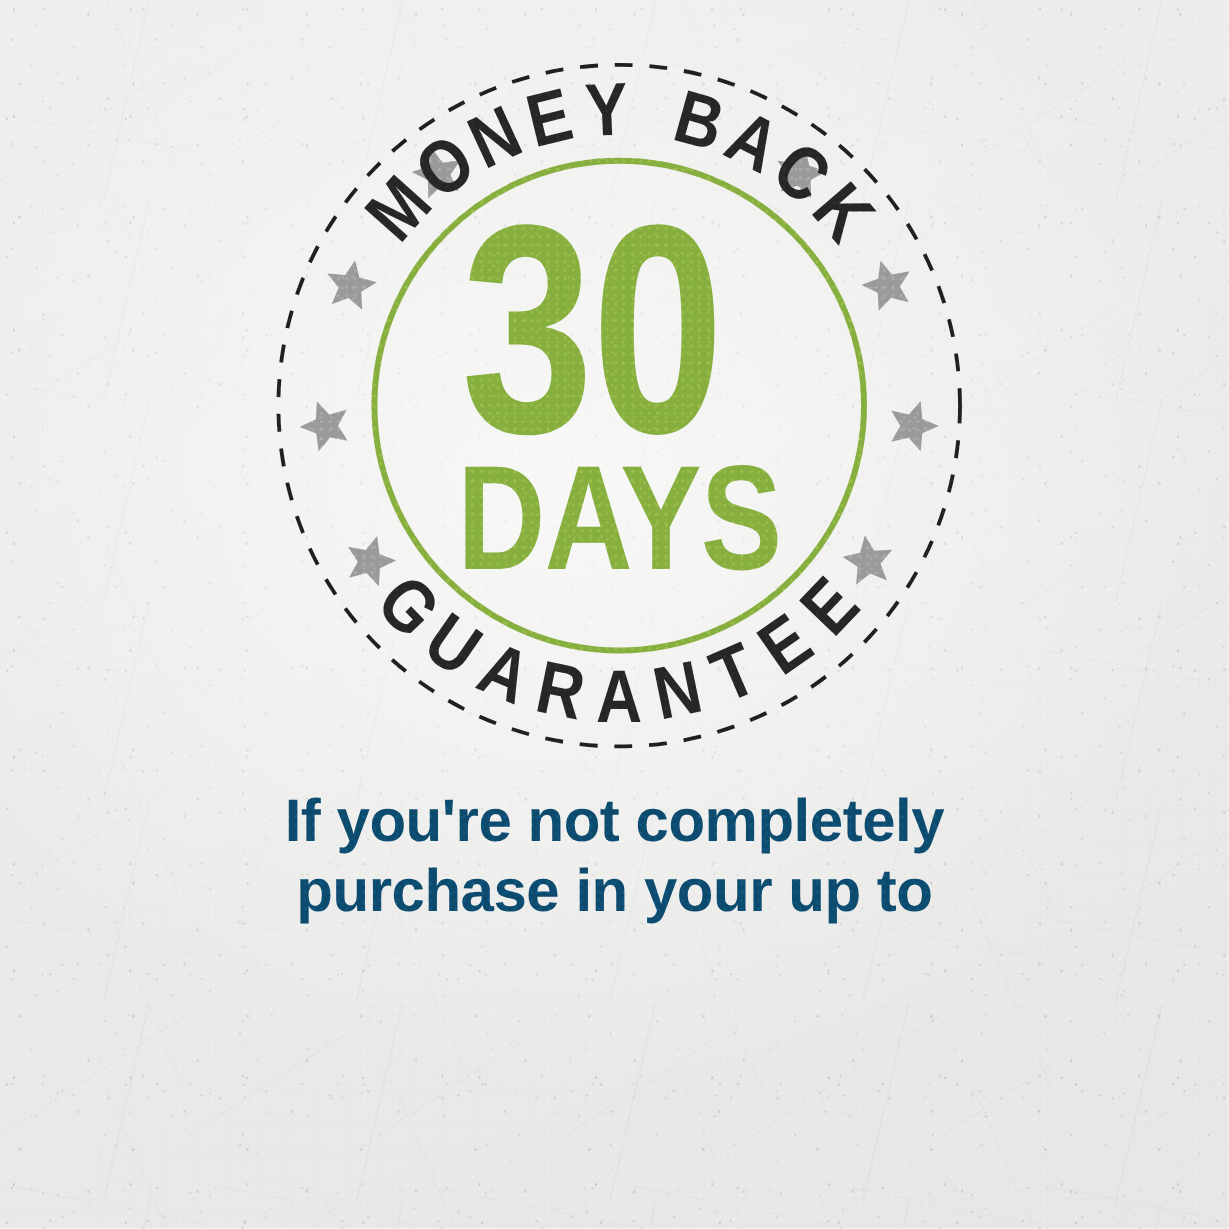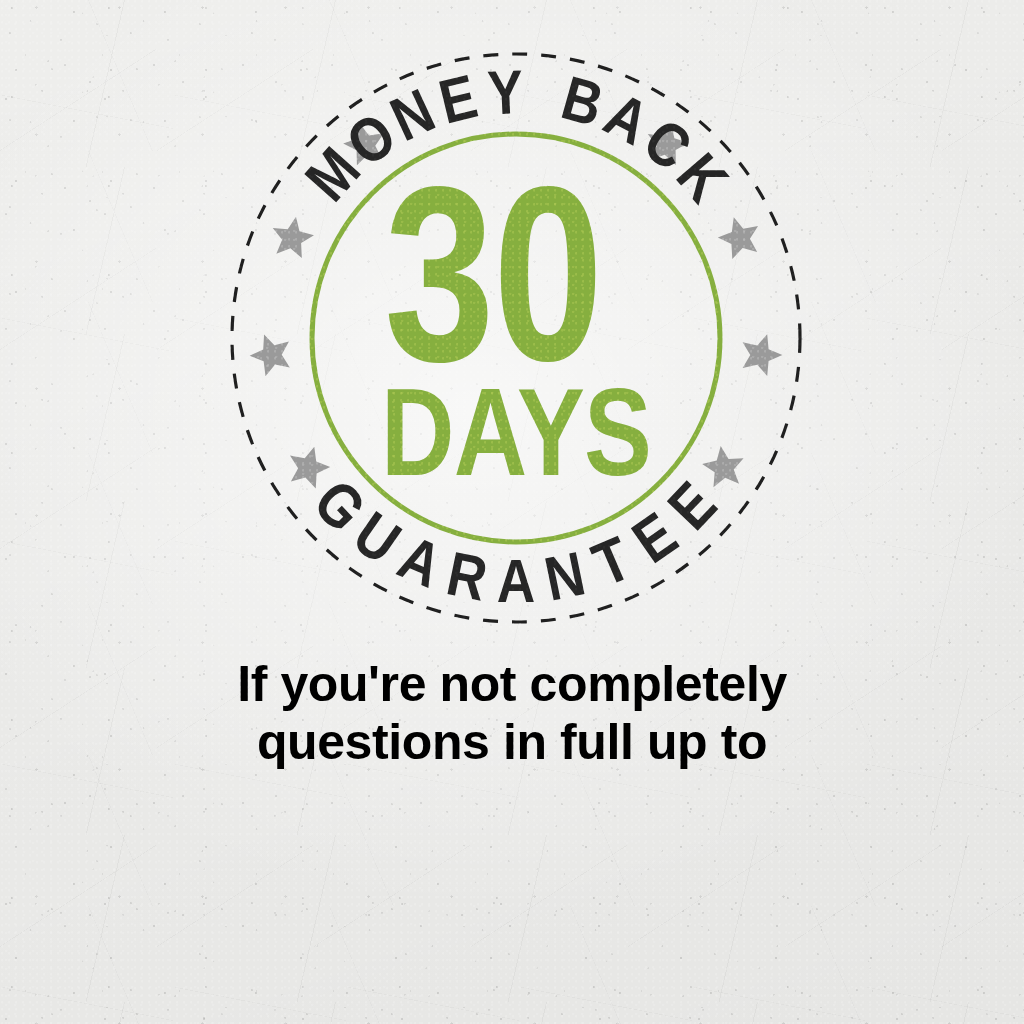--- a/index.html
+++ b/index.html
@@ -120,21 +120,21 @@
     margin-top: 4px;
   }
 
   
   #guarantee-copy {
     position: absolute;
     left: 0;
     top: 655px;
     width: 1024px;
     text-align: center;
-    color: #000000;
+    color: #0c4a6e;
   }
   #guarantee-copy .copy-line {
     display: block;
     font-family: "Liberation Sans", sans-serif;
     font-weight: bold;
     font-size: 50px;
     line-height: 58px;
     letter-spacing: -.4px;
     white-space: nowrap;
   }
@@ -200,17 +200,17 @@
     </svg>
   </div>
 
   <div id="badge-center">
     <span id="number-30">30</span>
     <span id="word-days">DAYS</span>
   </div>
 
   <div id="guarantee-copy">
     <span class="copy-line">If you're not completely</span>
-    <span class="copy-line">questions in full up to</span>
+    <span class="copy-line">purchase in your up to</span>
   </div>
 
   <div id="grain-overlay"></div>
 </div>
 
 </body></html>

